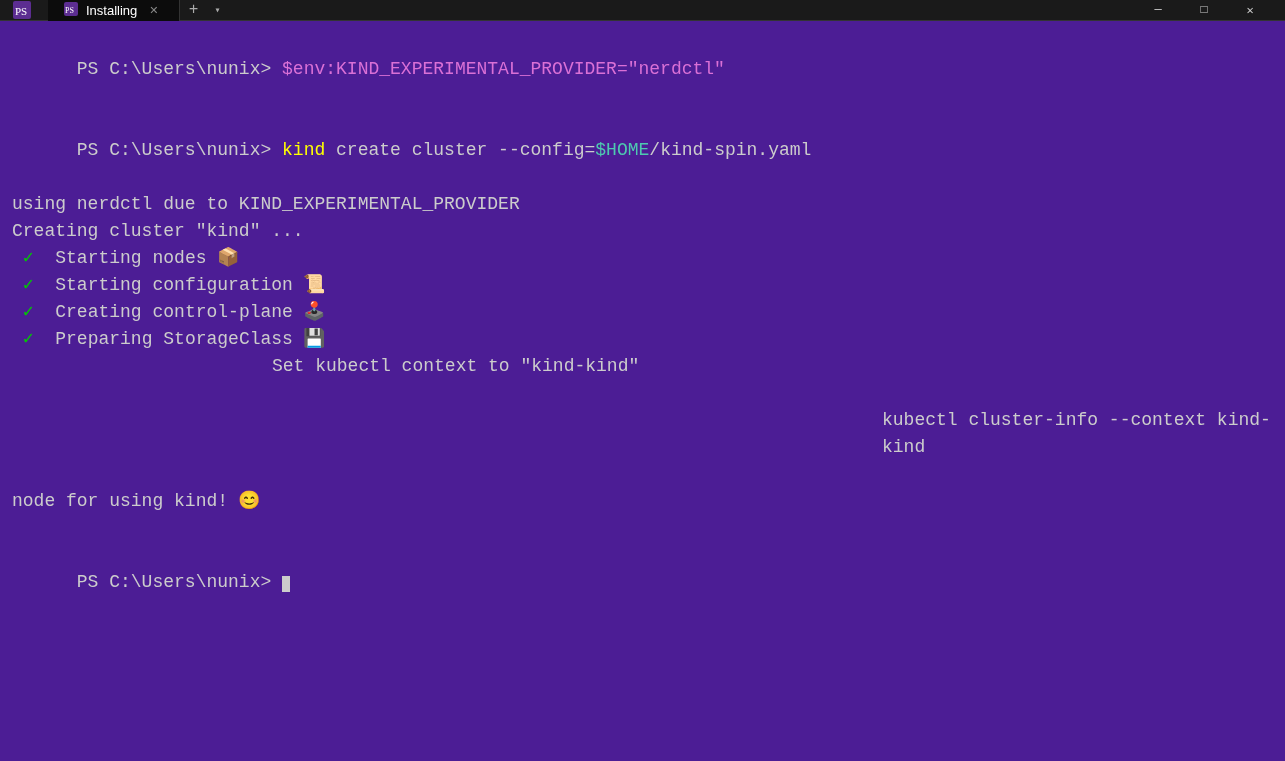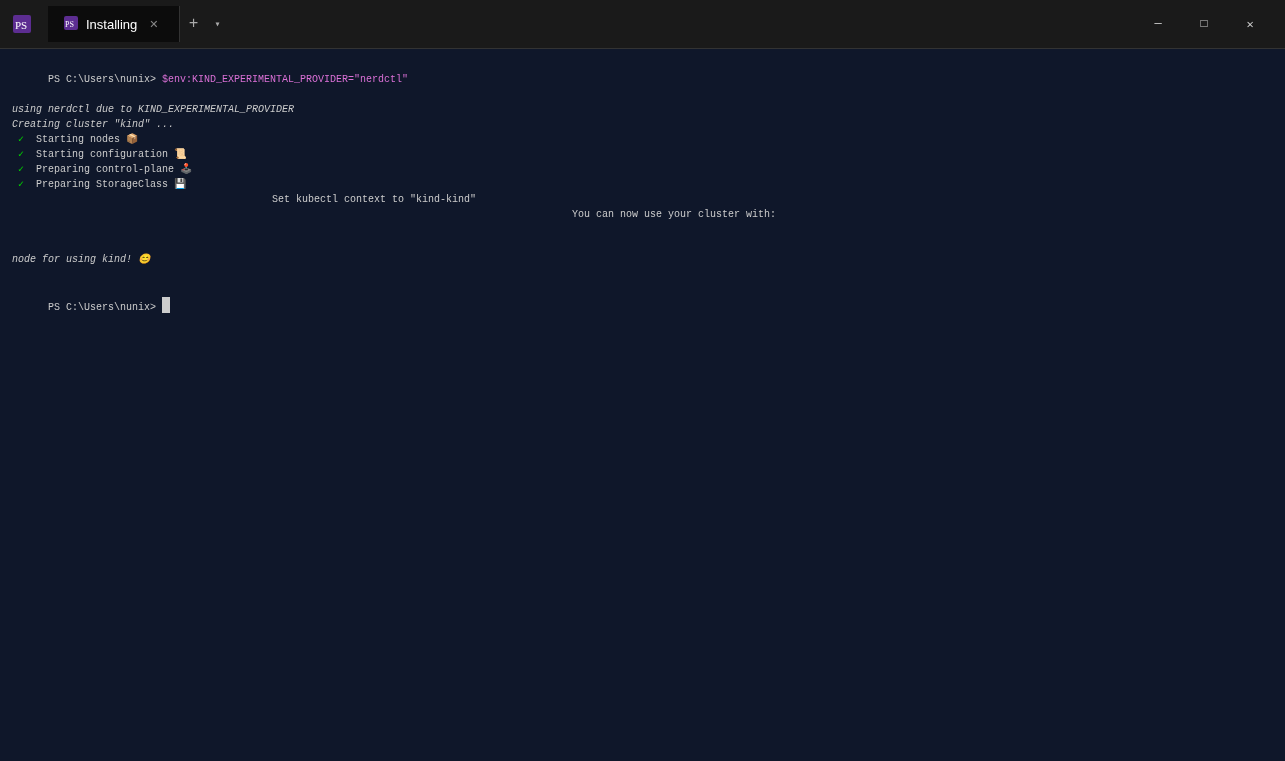--- a/index.html
+++ b/index.html
@@ -14,21 +14,21 @@
 
     .window {
       width: 1285px;
       height: 761px;
       display: flex;
       flex-direction: column;
       background: #0c0c0c;
     }
 
     .titlebar {
-      height: 49px;
+      height: 21px;
       background: #1a1a1a;
       display: flex;
       align-items: center;
       padding: 0 12px;
       flex-shrink: 0;
       border-bottom: 1px solid #333;
     }
 
     .titlebar-icon {
       width: 20px;
@@ -87,24 +87,24 @@
       display: flex;
       align-items: center;
       justify-content: center;
       cursor: pointer;
       color: #cccccc;
       font-size: 12px;
     }
 
     .terminal-body {
       flex: 1;
-      background: #0f172a;
+      background: #4c1d95;
       padding: 8px 12px;
       overflow-y: auto;
-      font-size: 10px;
+      font-size: 18px;
       line-height: 1.5;
       color: #cccccc;
     }
 
     .line {
       white-space: pre-wrap;
       word-break: break-all;
     }
 
     .prompt {
@@ -122,21 +122,20 @@
     .string-highlight {
       color: #da70d6;
     }
 
     .check {
       color: #00cc00;
     }
 
     .info-text {
       color: #cccccc;
-      font-style: italic;
     }
 
     .kubectl-output {
       color: #cccccc;
     }
 
     .cursor {
       display: inline-block;
       width: 8px;
       height: 16px;
@@ -205,32 +204,35 @@
       <div class="control-btn close">✕</div>
     </div>
   </div>
 
   <div class="terminal-body">
 
     <div class="line">
       <span class="prompt">PS C:\Users\nunix&gt; </span><span class="env-highlight">$env:KIND_EXPERIMENTAL_PROVIDER=</span><span class="string-highlight">"nerdctl"</span>
     </div>
 
+    <div class="line">
+      <span class="prompt">PS C:\Users\nunix&gt; </span><span class="cmd-highlight">kind</span><span> create cluster --config=<span style="color:#4ec9b0;">$HOME</span>/kind-spin.yaml</span>
+    </div>
 
     <div class="line info-text">using nerdctl due to KIND_EXPERIMENTAL_PROVIDER</div>
     <div class="line info-text">Creating cluster "kind" ...</div>
 
     <div class="line"><span class="check"> ✓ </span><span> Starting nodes 📦</span></div>
     <div class="line"><span class="check"> ✓ </span><span> Starting configuration 📜</span></div>
-    <div class="line"><span class="check"> ✓ </span><span> Preparing control-plane 🕹️</span></div>
+    <div class="line"><span class="check"> ✓ </span><span> Creating control-plane 🕹️</span></div>
     <div class="line"><span class="check"> ✓ </span><span> Preparing StorageClass 💾</span></div>
 
     <div class="line kubectl-output" style="padding-left: 260px;">Set kubectl context to "kind-kind"</div>
-    <div class="line kubectl-output" style="padding-left: 560px;">You can now use your cluster with:</div>
     <div class="line">&nbsp;</div>
+    <div class="line kubectl-output" style="padding-left: 870px;">kubectl cluster-info --context kind-kind</div>
     <div class="line">&nbsp;</div>
     <div class="line info-text">node for using kind! 😊</div>
     <div class="line">&nbsp;</div>
 
     <div class="line">
       <span class="prompt">PS C:\Users\nunix&gt; </span><span class="cursor"></span>
     </div>
   </div>
 </div>
 

